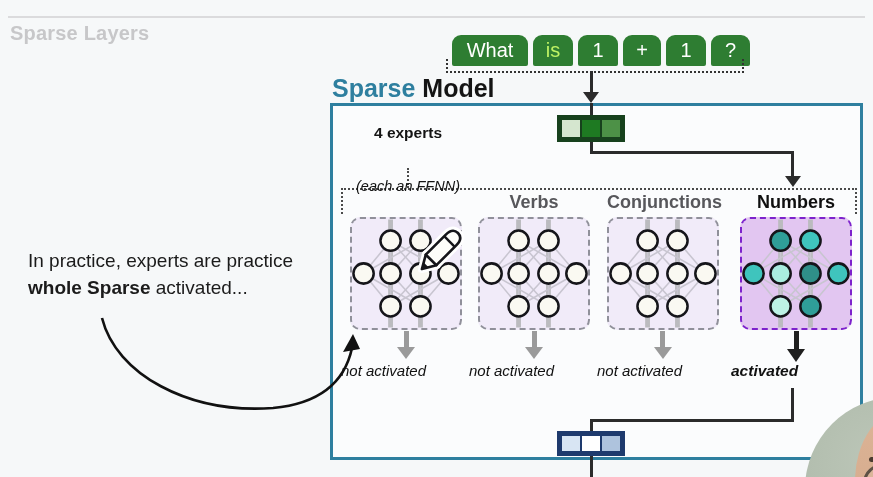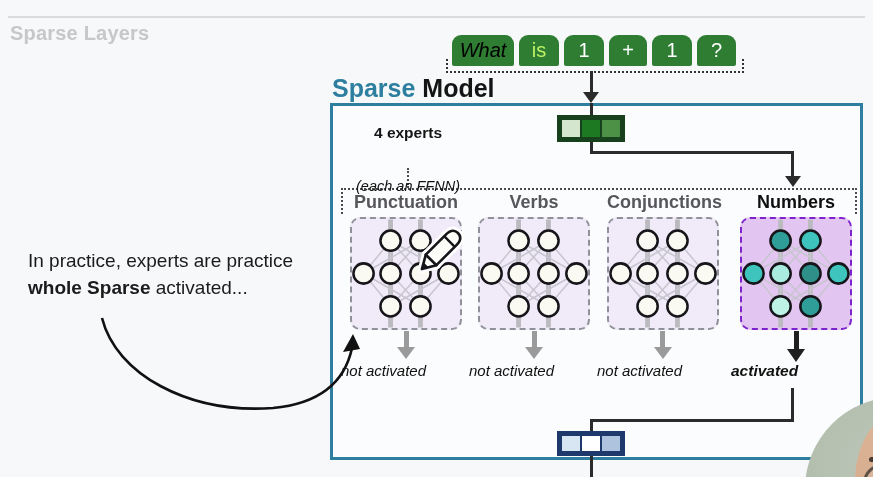--- a/index.html
+++ b/index.html
@@ -119,21 +119,21 @@
             <circle cx="71" cy="90" r="10.5"></circle>
         </g>
       </g>
     </defs>
   </svg>
 
   <div class="abs top-rule"></div>
   <div class="abs deck-title">Sparse Layers</div>
 
   <div class="abs token-row">
-    <div class="token" style="width: 62px; background: rgb(46, 125, 50); color: #000000; font-style: italic;">What</div>
+    <div class="token" style="width: 76px; background: rgb(46, 125, 50); color: #ffffff;">What</div>
     <div class="token" style="width: 40px; background: rgb(46, 125, 50); color: #bef264; text-align: center;">is</div>
     <div class="token" style="width: 40px; background: rgb(46, 125, 50); color: rgb(255, 255, 255);">1</div>
     <div class="token" style="width: 38px; background: rgb(46, 125, 50); color: rgb(255, 255, 255);">+</div>
     <div class="token" style="width: 40px; background: rgb(46, 125, 50); color: rgb(255, 255, 255);">1</div>
     <div class="token" style="width: 39px; background: rgb(46, 125, 50); color: rgb(255, 255, 255);">?</div>
   </div>
   <div class="abs token-bracket"></div>
 
   <div class="abs wire" style="left:589.5px;top:71px;width:3px;height:22px"></div>
   <div class="abs head-dn" style="left:583px;top:92px"></div>
@@ -158,21 +158,20 @@
   </div>
   <div class="abs wire" style="left:589.5px;top:140px;width:3px;height:13px"></div>
   <div class="abs wire" style="left:589.5px;top:150.5px;width:204px;height:3px"></div>
   <div class="abs wire" style="left:791px;top:150.5px;width:3px;height:26px"></div>
   <div class="abs head-dn" style="left:784.5px;top:176px"></div>
 
   <div class="abs dot-h" style="left:341px;top:188px;width:516px"></div>
   <div class="abs dot-v" style="left:341px;top:188px;height:26px"></div>
   <div class="abs dot-v" style="left:855px;top:188px;height:26px"></div>
 
-  <div class="abs expert-title" style="left:350px">Punctuation</div>
   <div class="abs expert-title" style="left:478px">Verbs</div>
   <div class="abs expert-title active" style="left:740px">Numbers</div>
   <div class="abs expert-title" style="left:607px">Conjunctions</div>
 
   <div class="abs expert-card" style="left:350px">
     <svg class="nn" viewBox="0 0 112 112">
         <use href="#nn-base"></use>
       </svg>
     <svg class="pencil" viewBox="0 0 62 62">
       <g transform="rotate(-45 31 31)">

